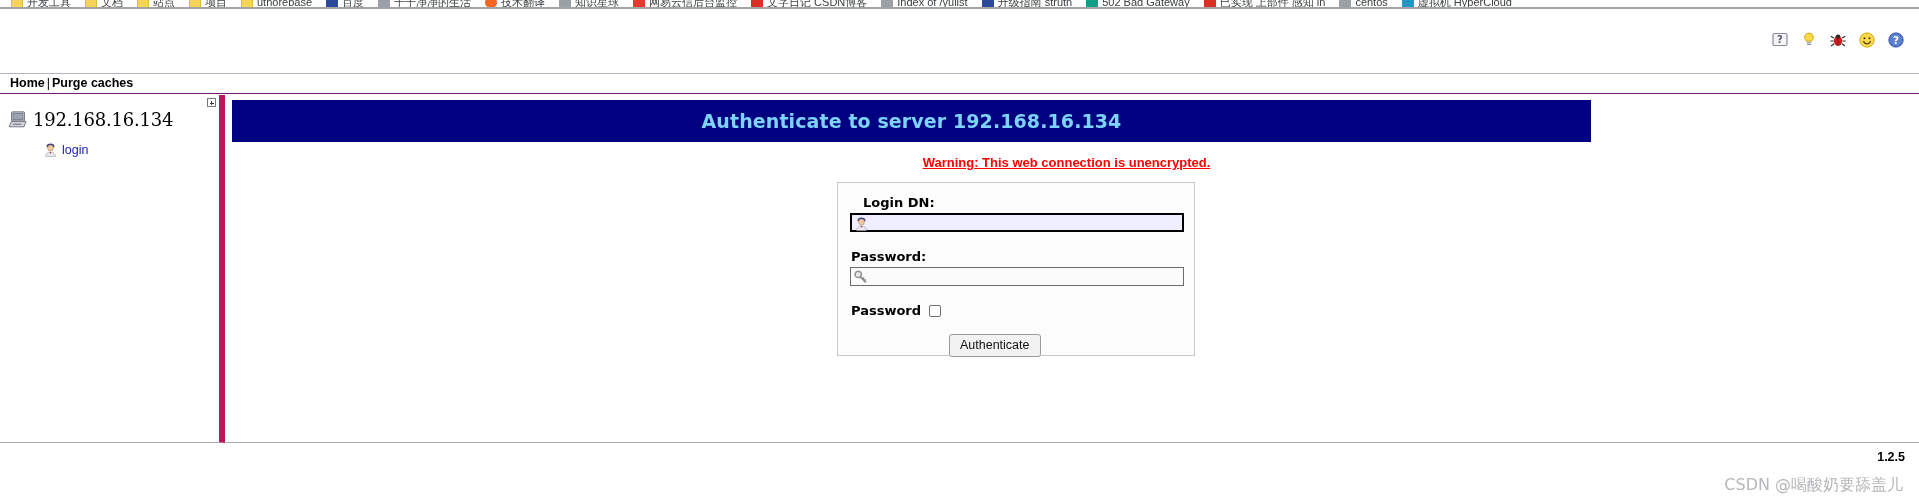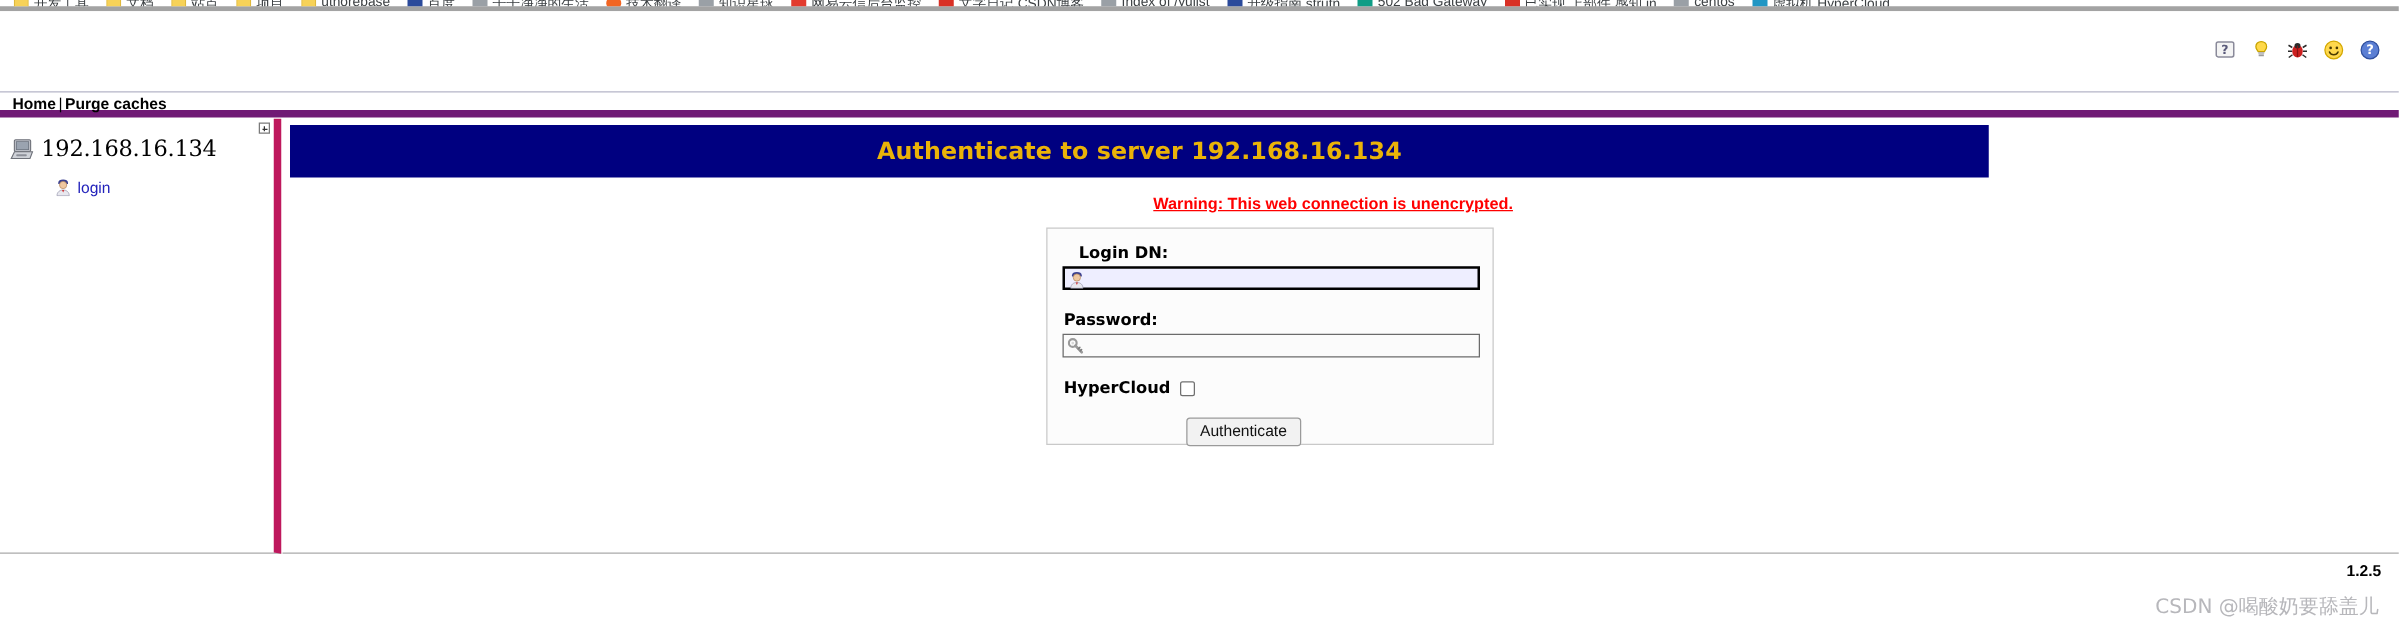--- a/index.html
+++ b/index.html
@@ -11,21 +11,21 @@
     font-size:13px;
     color:#000;
     overflow:hidden;
     position:relative;
   }
 
   
   .bookmark-bar{
     position:absolute; top:0; left:0; width:1919px; height:9px;
     background:#ffffff; overflow:hidden; white-space:nowrap;
-    border-bottom:4px solid #a3a3a3;
+    border-bottom:2px solid #a3a3a3;
     padding-left:17px;
   }
   .bookmark-strip{
     position:absolute; top:-9px; left:4px; height:22px;
     display:flex; align-items:center; white-space:nowrap;
   }
   .bm{
     display:flex; align-items:center; gap:4px;
     padding:0 7px; height:20px; font-size:11px; color:#3c4043;
     font-family:"Liberation Sans", sans-serif;
@@ -85,21 +85,21 @@
   .toolbar-icons{
     position:absolute; right:14px; top:22px;
     display:flex; align-items:center; gap:11px;
   }
   .tb-ico{ width:18px; height:18px; position:relative; display:block; cursor:pointer;}
   .tb-ico svg{ display:block; }
 
   
   .crumb{
     position:absolute; top:75px; left:0; width:1919px; height:19px;
-    border-bottom:6px solid #701a75;
+    border-bottom:1px solid #701a75;
     font-size:12.5px; font-weight:bold;
     padding-left:10px; line-height:17px;
     color:#000;
   }
   .crumb a{ color:#000; text-decoration:none; }
   .crumb .sep{ font-weight:normal; padding:0 2px;}
 
   
   .sidebar{
     position:absolute; top:95px; left:0; width:225px; height:348px;
@@ -133,21 +133,21 @@
   
   .ico-user{ width:13px; height:14px; position:relative; flex:none;}
 
   
   .main{
     position:absolute; top:95px; left:226px; width:1693px; height:348px;
     background:#fff; border-bottom:1px solid #aaa;
   }
   .title-bar{
     position:absolute; left:6px; top:5px; width:1359px; height:42px;
-    background:#000080; color:#eab308;
+    background:#000080; color:#7dd3fc;
     display:flex; align-items:center; justify-content:center;
     font-size:19px; font-weight:bold; letter-spacing:.1px;
     font-family:"DejaVu Sans", sans-serif;
   }
   .warning{
     position:absolute; top:60px; left:0; width:1681px; text-align:center;
     color:#ff0000; font-weight:bold; font-size:13px;
     text-decoration:underline;
   }
   .form-box{
@@ -388,21 +388,21 @@
           <circle cx="4.2" cy="4.4" r="3.1" fill="none" stroke="#9a9a9a" stroke-width="1.7"></circle>
           <circle cx="4.2" cy="4.4" r="1.1" fill="#d8d8d8"></circle>
           <path d="M6.3 6.5 L11.4 11.8" stroke="#9a9a9a" stroke-width="2.1" stroke-linecap="round"></path>
           <path d="M8.6 9.1 L9.9 7.9 M10.2 10.7 L11.3 9.6" stroke="#7d7d7d" stroke-width="1.2" stroke-linecap="round"></path>
         </svg>
       </span>
       <span style="position:absolute;left:20px;top:1px;font-size:12px;"></span>
     </div>
 
     <div class="anon-row">
-      <span class="field-label">HyperCloud</span>
+      <span class="field-label">Password</span>
       <span class="chk"></span>
     </div>
 
     <button class="auth-btn">Authenticate</button>
 
   </div>
 </div>
 
 <div class="version">1.2.5</div>
 

